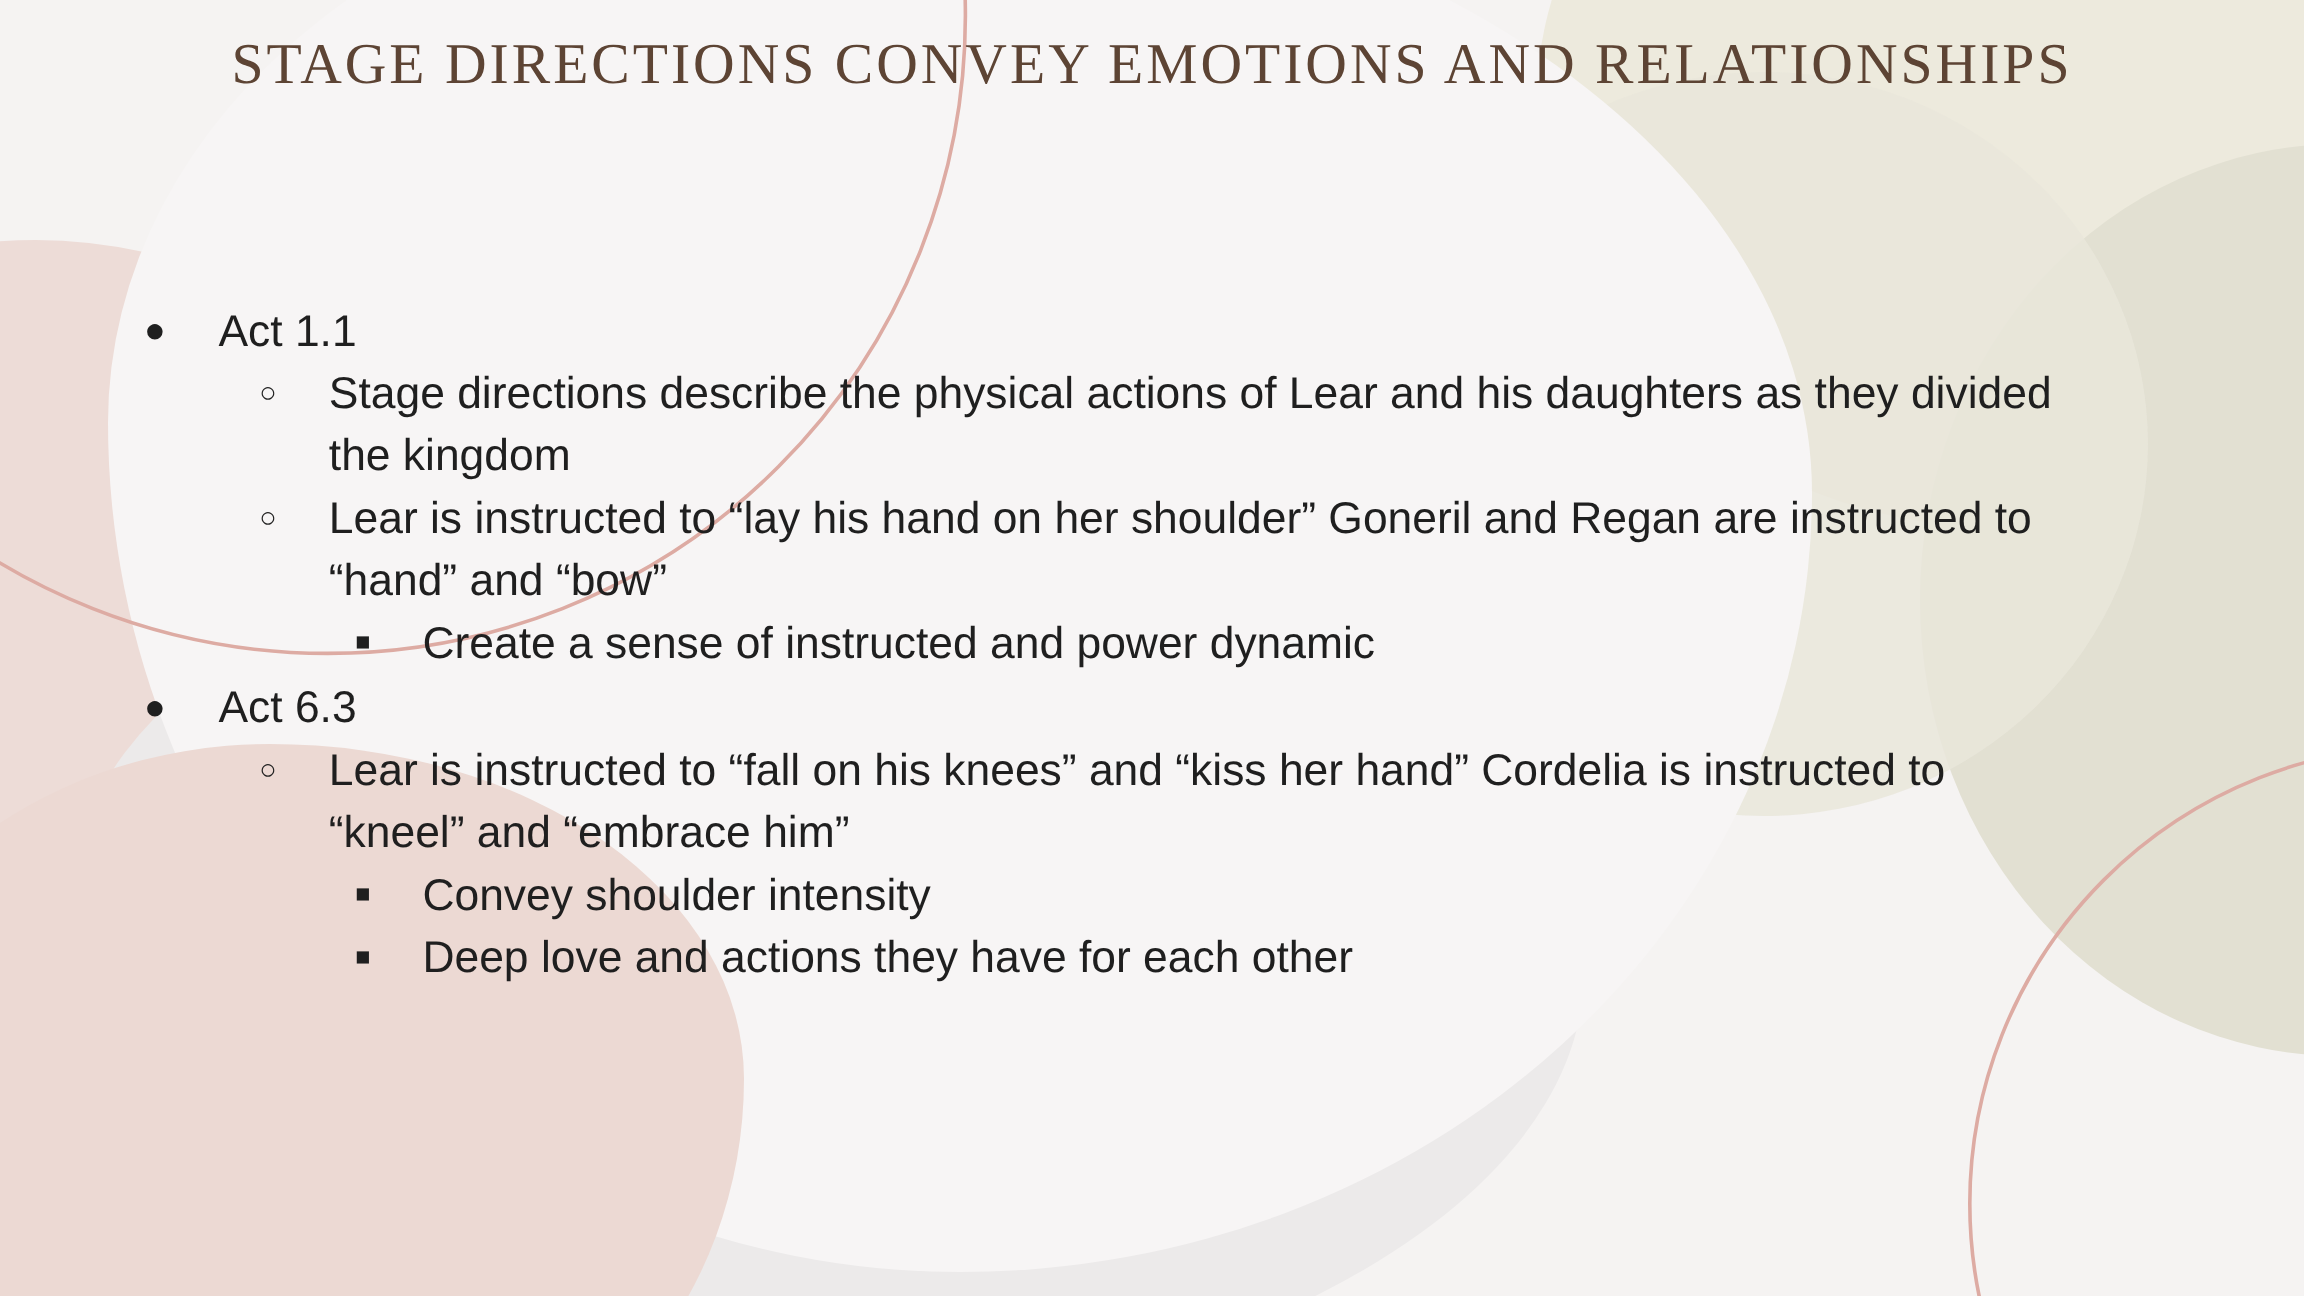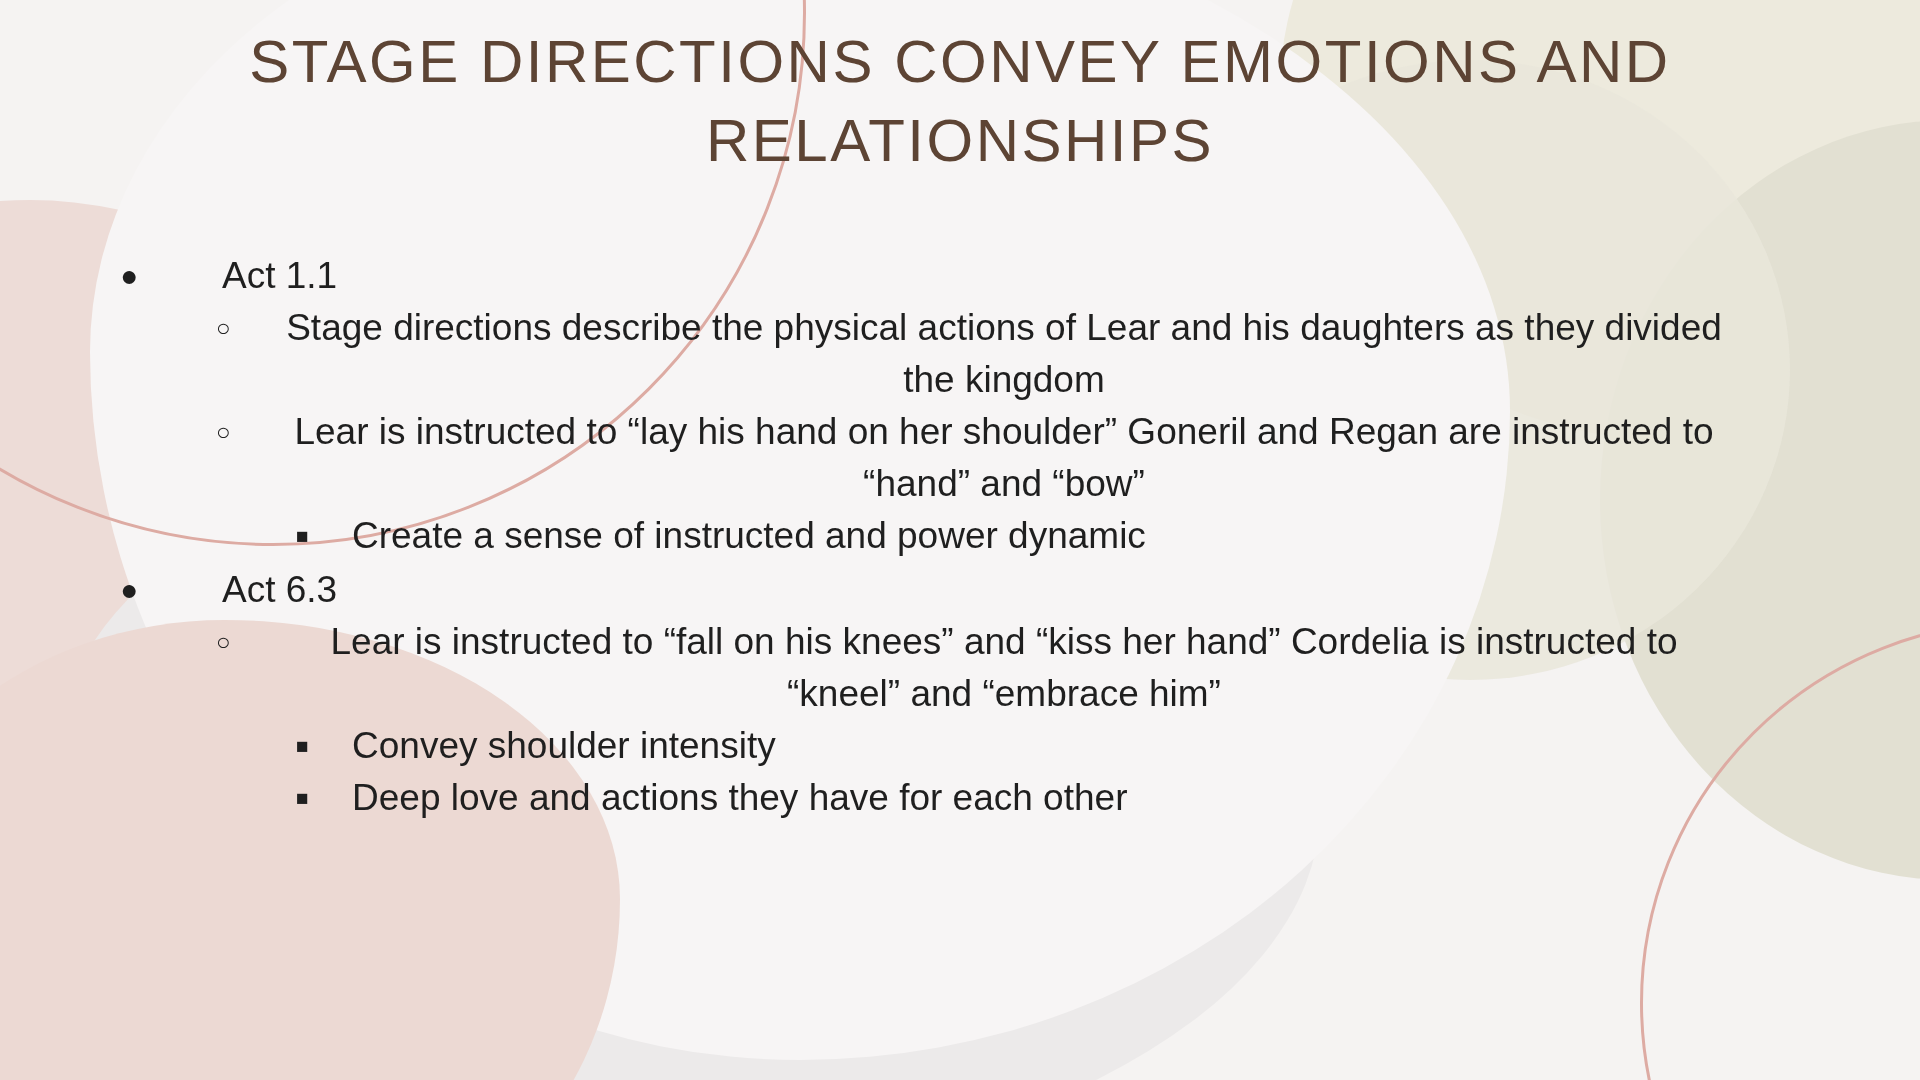--- a/index.html
+++ b/index.html
@@ -119,25 +119,26 @@
     position: absolute;
     inset: 0;
   }
   .slide-title {
     position: absolute;
     left: 120px;
     top: 22px;
     width: 1680px;
     text-align: center;
     color: #5d4434;
-    font-size: 60px;
+    font-size: 48px;
     line-height: 1.32;
     letter-spacing: 2.5px;
     font-weight: 400;
     text-transform: uppercase;
+    font-family: Liberation Serif, serif;
   }
 
   .body-block {
     position: absolute;
     left: 120px;
     top: 250px;
     width: 1700px;
     color: #1f1f1f;
   }
 
@@ -166,39 +167,37 @@
 
   
   .l1 > .li-row > .bullet {
     width: 62px;
     font-size: 30px;
     line-height: 52px;
   }
   .l1 > .li-row > .txt {
     font-size: 37px;
     line-height: 52px;
-    margin-left: 40px;
   }
 
   
   ul.level2 {
     list-style: none;
     margin: 0 0 0 96px;
     padding: 0;
   }
   .l2 > .li-row > .bullet {
     width: 58px;
     font-size: 24px;
     line-height: 52px;
   }
   .l2 > .li-row > .txt {
     font-size: 37px;
     line-height: 52px;
     max-width: 1460px;
-    text-align: center;
   }
 
   
   ul.level3 {
     list-style: none;
     margin: 0 0 0 80px;
     padding: 0;
   }
   .l3 > .li-row > .bullet {
     width: 56px;

